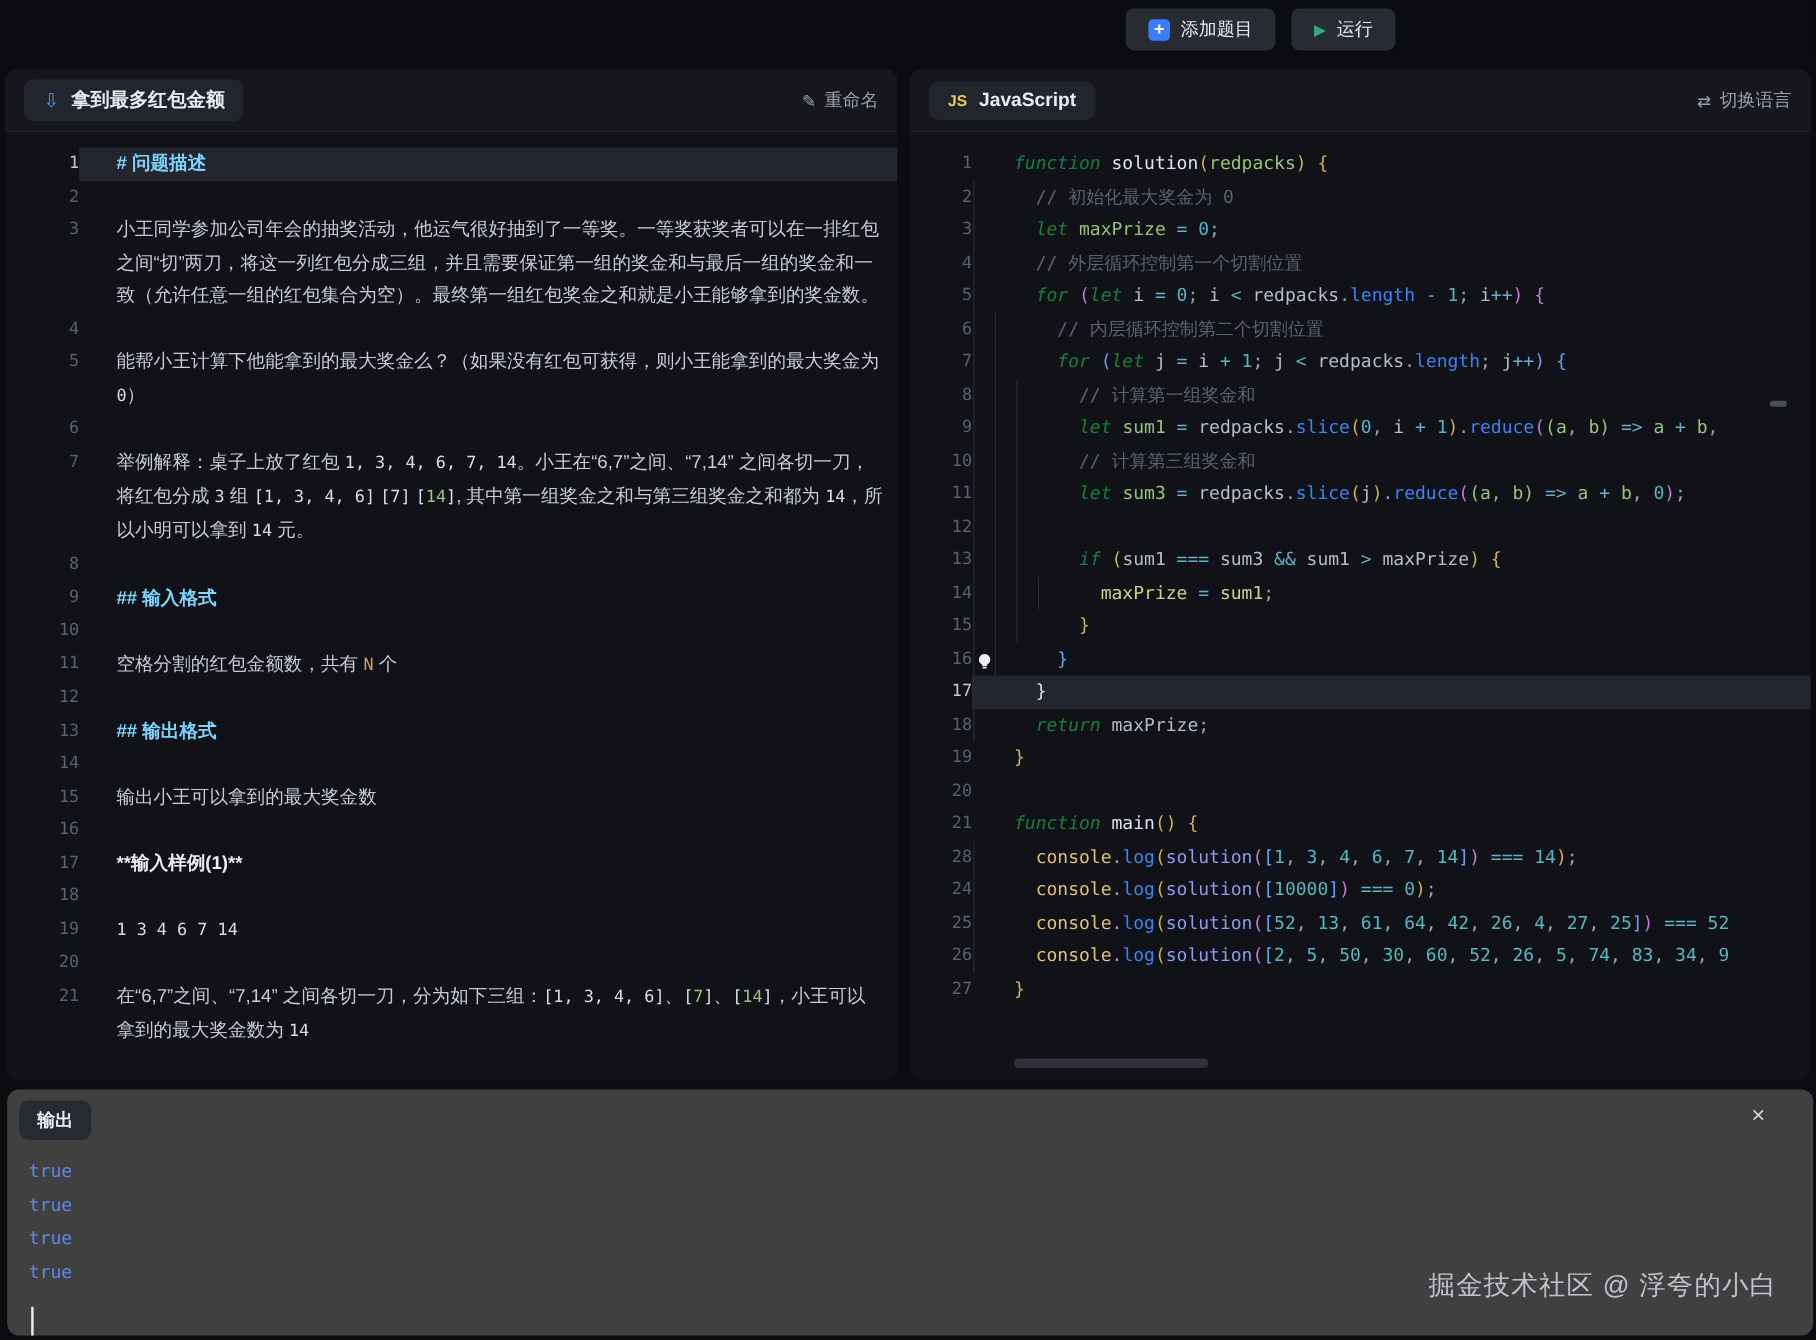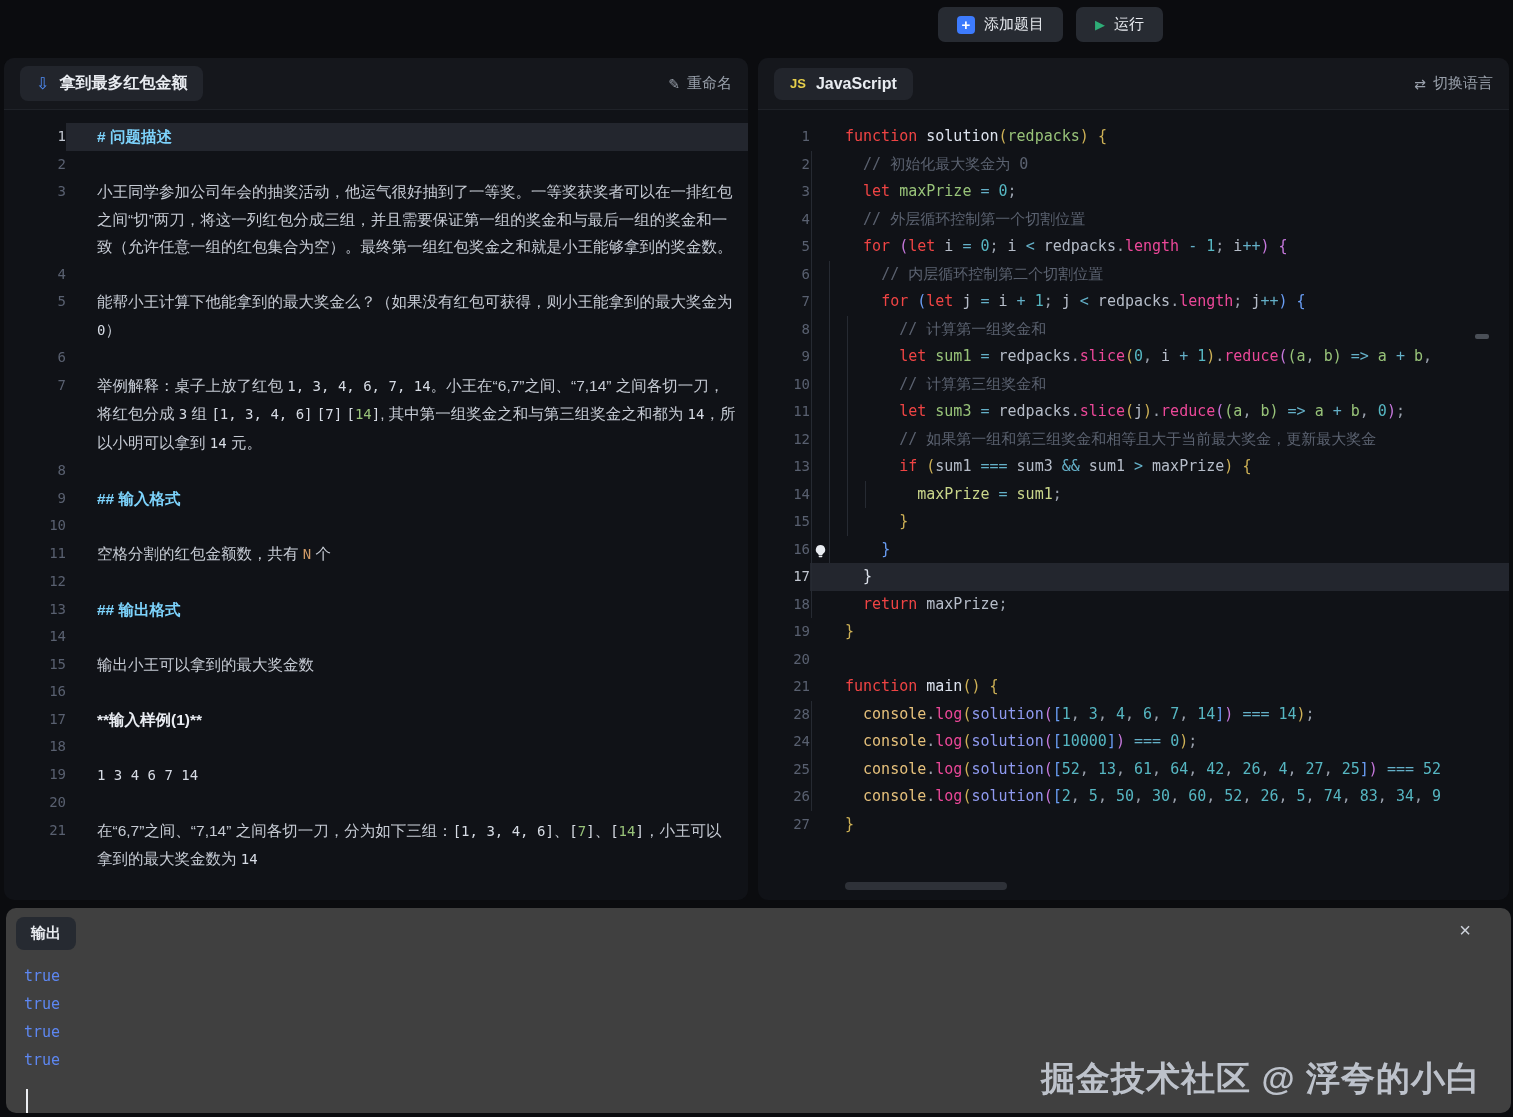--- a/index.html
+++ b/index.html
@@ -47,25 +47,25 @@
 
   
   .s-t{color:#c6cbd4;}
   .s-h{color:#7dd3fc;font-weight:700;}
   .s-b{color:#e9ecf2;font-weight:700;}
   .s-m{font-family:"DejaVu Sans Mono",monospace;font-size:14px;color:#d7dce5;}
   .s-gm{font-family:"DejaVu Sans Mono",monospace;font-size:14px;color:#98c379;}
   .s-om{font-family:"DejaVu Sans Mono",monospace;font-size:14px;color:#d19a66;}
 
   
-  .s-k{color:#ef4444;}
+  .s-k{color:#15803d;font-style:italic;}
   .s-f{color:#dde3ee;}
   .s-p{color:#b6bdc9;}
   .s-w{color:#dbe0ea;}
-  .s-pr{color:#ec4899;}
+  .s-pr{color:#3b82f6;}
   .s-n{color:#56b6c2;}
   .s-o{color:#64b0c8;}
   .s-c{color:#5b6270;}
   .s-pn{color:#9aa1ad;}
   .s-b1{color:#ceb156;}
   .s-b2{color:#c678dd;}
   .s-b3{color:#6a9ef5;}
   .s-b4{color:#98c379;}
   .s-g{color:#98c379;}
   .s-y{color:#c9d68a;}
@@ -77,21 +77,21 @@
   .hthumb{position:absolute;left:87px;bottom:10px;width:162px;height:8px;border-radius:4px;background:#2e3138;}
 
   
   .output{position:absolute;left:6px;top:908px;width:1505px;height:205px;background:#404040;border-radius:10px;}
   .out-badge{position:absolute;left:10px;top:9px;background:#262a31;border-radius:8px;padding:7px 15px;
              font-size:15px;font-weight:700;color:#e9ecf0;cursor:pointer;}
   .out-close{position:absolute;right:40px;top:12px;color:#ced3db;font-size:20px;line-height:1;cursor:pointer;}
   .out-lines{position:absolute;left:18px;top:54px;font:15px/28px "DejaVu Sans Mono",monospace;color:#5d87f2;}
   .cursor{position:absolute;left:20px;bottom:0;width:2px;height:24px;background:#eceef2;}
 
-  .watermark{position:absolute;right:32px;top:1056px;font-size:34px;font-weight:700;
+  .watermark{position:absolute;right:32px;top:1056px;font-size:22px;font-weight:400;
              color:rgba(203,208,218,0.9);letter-spacing:1px;}
 </style>
 </head>
 <body>
 
 <div class="topbar">
   <div class="tb-buttons">
     <button class="tb-btn">
       <span class="plus-badge">+</span>
       <span>添加题目</span>
@@ -253,21 +253,21 @@
       <div class="eline">
         <span class="ln">10</span>
         <div class="lc"><i class="guide" style="left: 1px;"></i><i class="guide" style="left: 19px;"></i><i class="guide" style="left: 37px;"></i><span class="s-p">      </span><span class="s-c">// 计算第三组奖金和</span></div>
       </div>
       <div class="eline">
         <span class="ln">11</span>
         <div class="lc"><i class="guide" style="left: 1px;"></i><i class="guide" style="left: 19px;"></i><i class="guide" style="left: 37px;"></i><span class="s-p">      </span><span class="s-k">let</span><span class="s-p"> </span><span class="s-g">sum3</span><span class="s-p"> </span><span class="s-o">=</span><span class="s-p"> redpacks</span><span class="s-pn">.</span><span class="s-pr">slice</span><span class="s-b1">(</span><span class="s-p">j</span><span class="s-b1">)</span><span class="s-pn">.</span><span class="s-pr">reduce</span><span class="s-b2">(</span><span class="s-b4">(</span><span class="s-g">a</span><span class="s-pn">, </span><span class="s-g">b</span><span class="s-b4">)</span><span class="s-p"> </span><span class="s-o">=&gt;</span><span class="s-p"> </span><span class="s-g">a</span><span class="s-p"> </span><span class="s-o">+</span><span class="s-p"> </span><span class="s-g">b</span><span class="s-pn">, </span><span class="s-n">0</span><span class="s-b2">)</span><span class="s-pn">;</span></div>
       </div>
       <div class="eline">
         <span class="ln">12</span>
-        <div class="lc"><i class="guide" style="left: 1px;"></i><i class="guide" style="left: 19px;"></i><i class="guide" style="left: 37px;"></i><span class="s-p">      </span><span class="s-c">// 如果第一组和第三组奖金和相等且大于当前最大奖金，更新最大奖金</span></div>
+        <div class="lc"><i class="guide" style="left: 1px;"></i><i class="guide" style="left: 19px;"></i><i class="guide" style="left: 37px;"></i><span class="s-p">      </span></div>
       </div>
       <div class="eline">
         <span class="ln">13</span>
         <div class="lc"><i class="guide" style="left: 1px;"></i><i class="guide" style="left: 19px;"></i><i class="guide" style="left: 37px;"></i><span class="s-p">      </span><span class="s-k">if</span><span class="s-p"> </span><span class="s-b1">(</span><span class="s-p">sum1 </span><span class="s-o">===</span><span class="s-p"> sum3 </span><span class="s-o">&amp;&amp;</span><span class="s-p"> sum1 </span><span class="s-o">&gt;</span><span class="s-p"> maxPrize</span><span class="s-b1">)</span><span class="s-p"> </span><span class="s-b1">{</span></div>
       </div>
       <div class="eline">
         <span class="ln">14</span>
         <div class="lc"><i class="guide" style="left: 1px;"></i><i class="guide" style="left: 19px;"></i><i class="guide" style="left: 37px;"></i><i class="guide" style="left: 55px;"></i><span class="s-p">        </span><span class="s-y">maxPrize</span><span class="s-p"> </span><span class="s-o">=</span><span class="s-p"> </span><span class="s-y">sum1</span><span class="s-pn">;</span></div>
       </div>
       <div class="eline">

